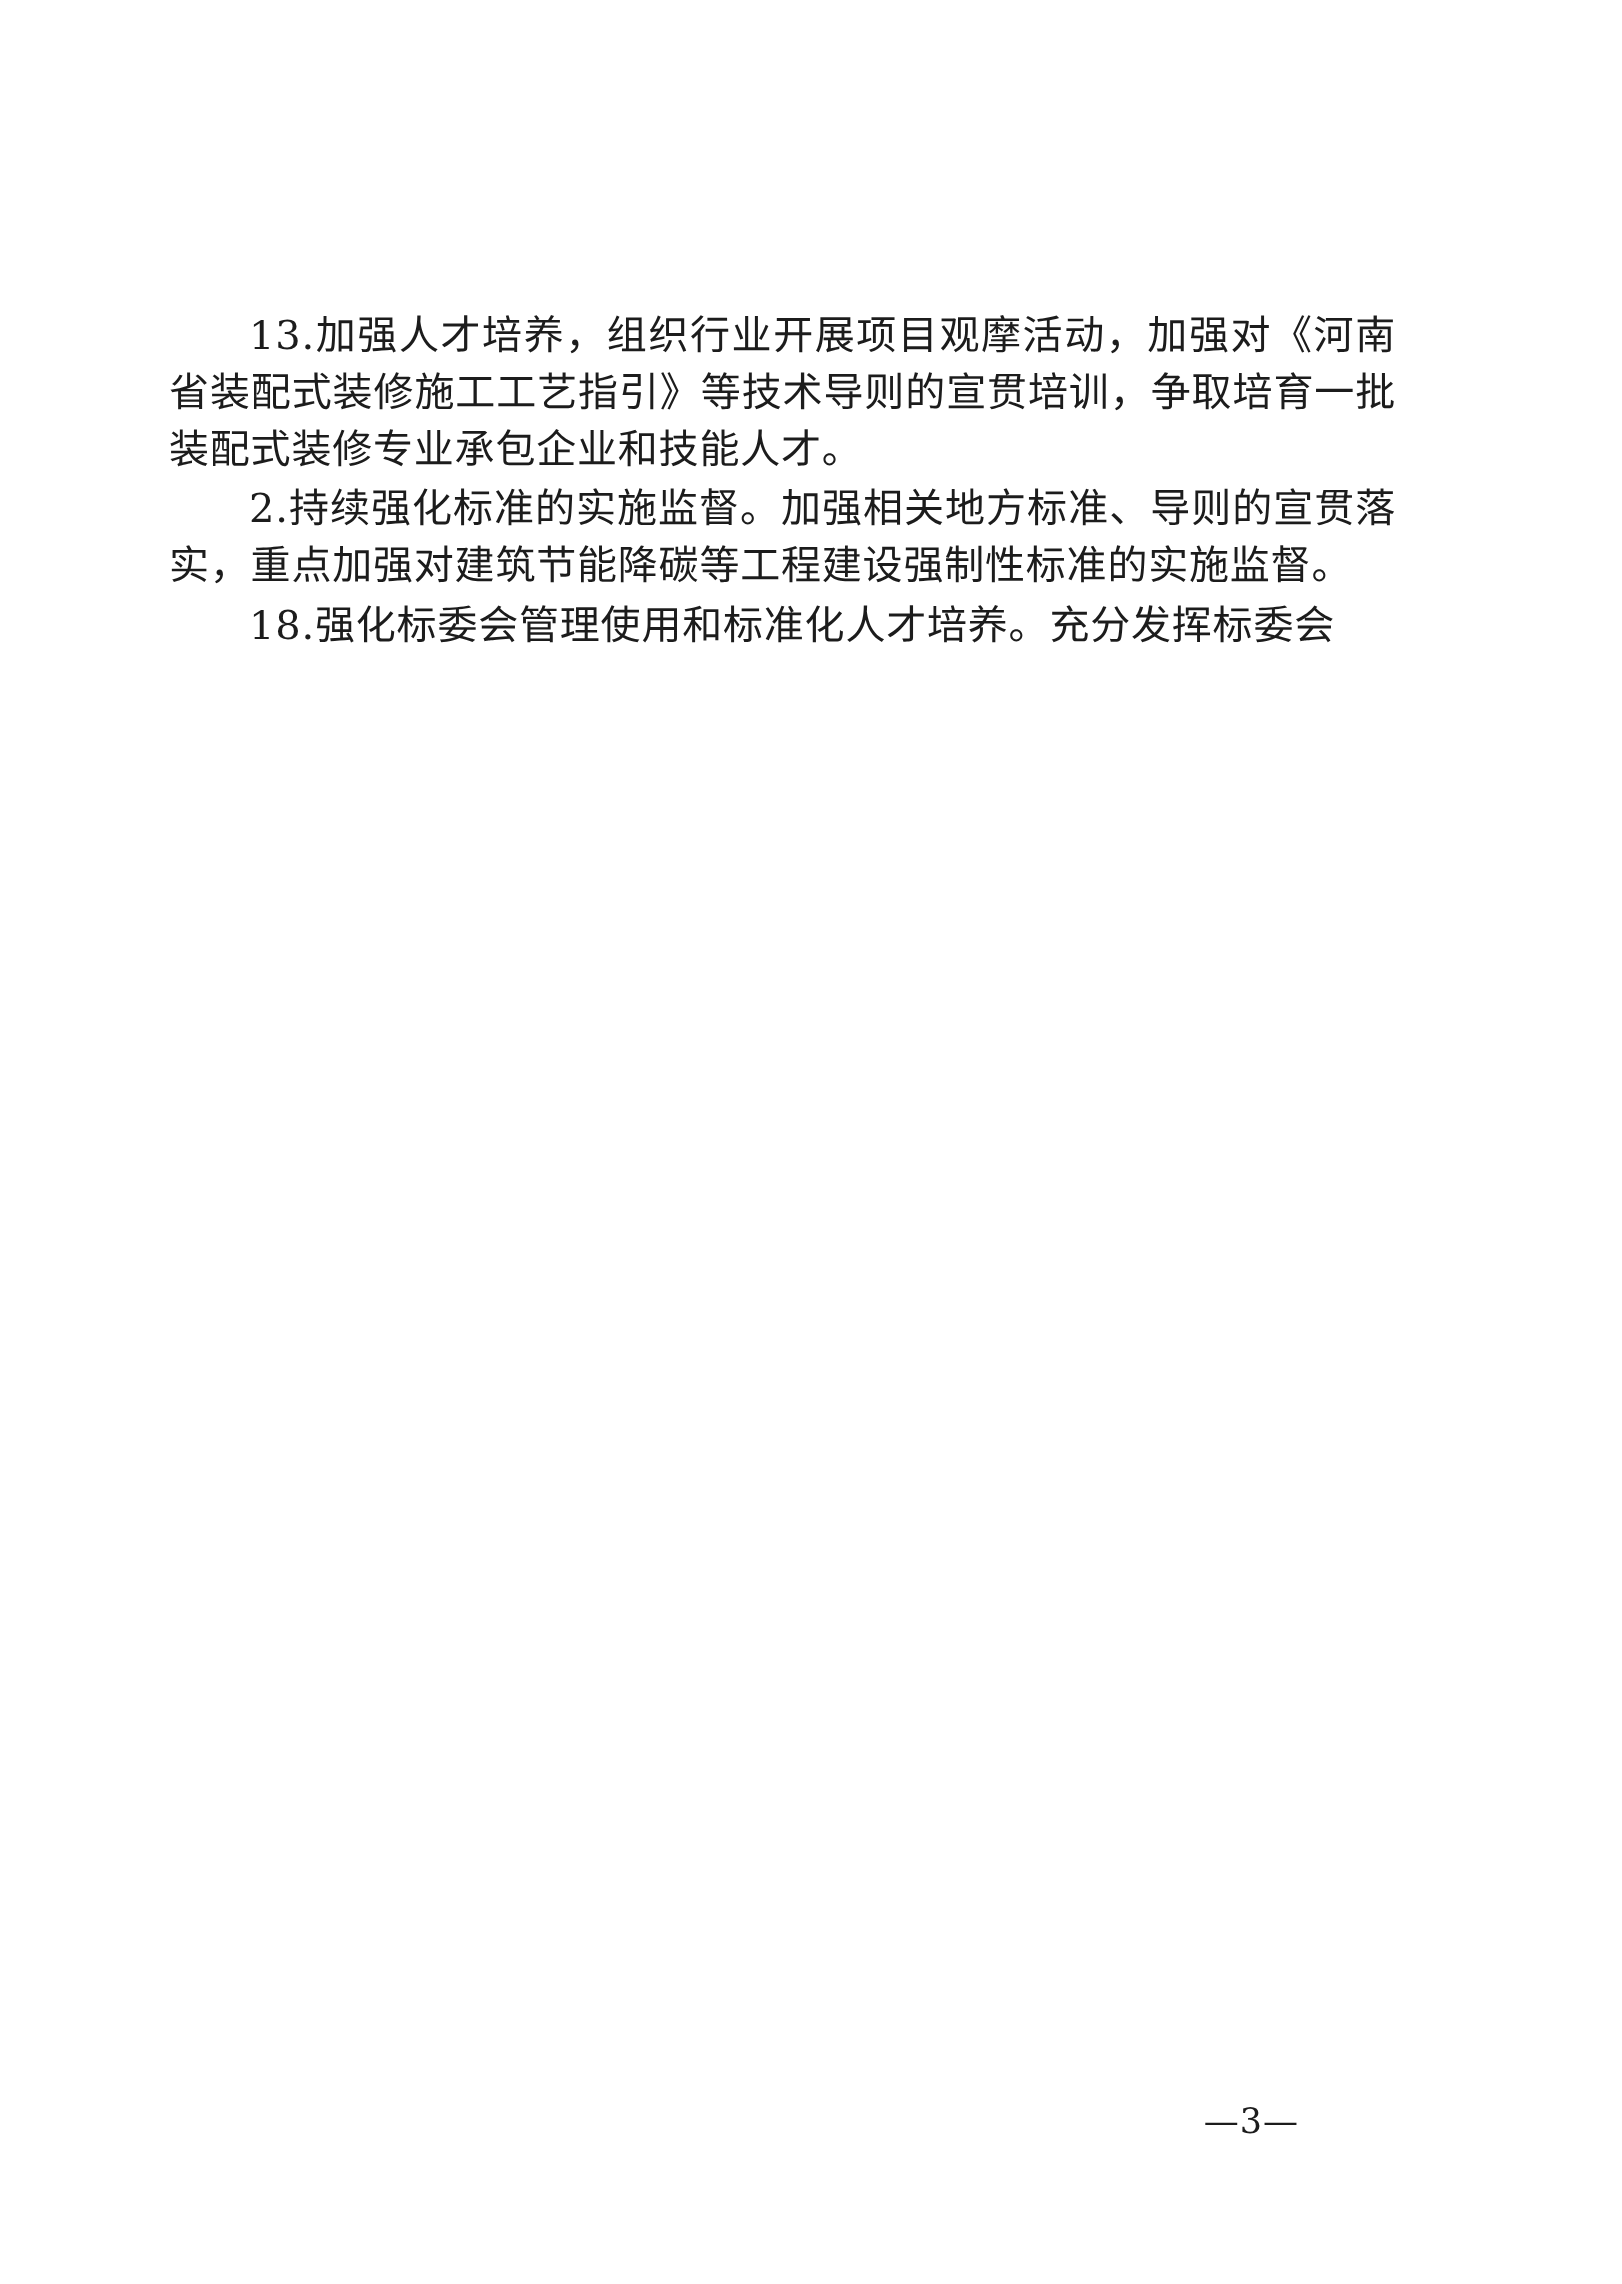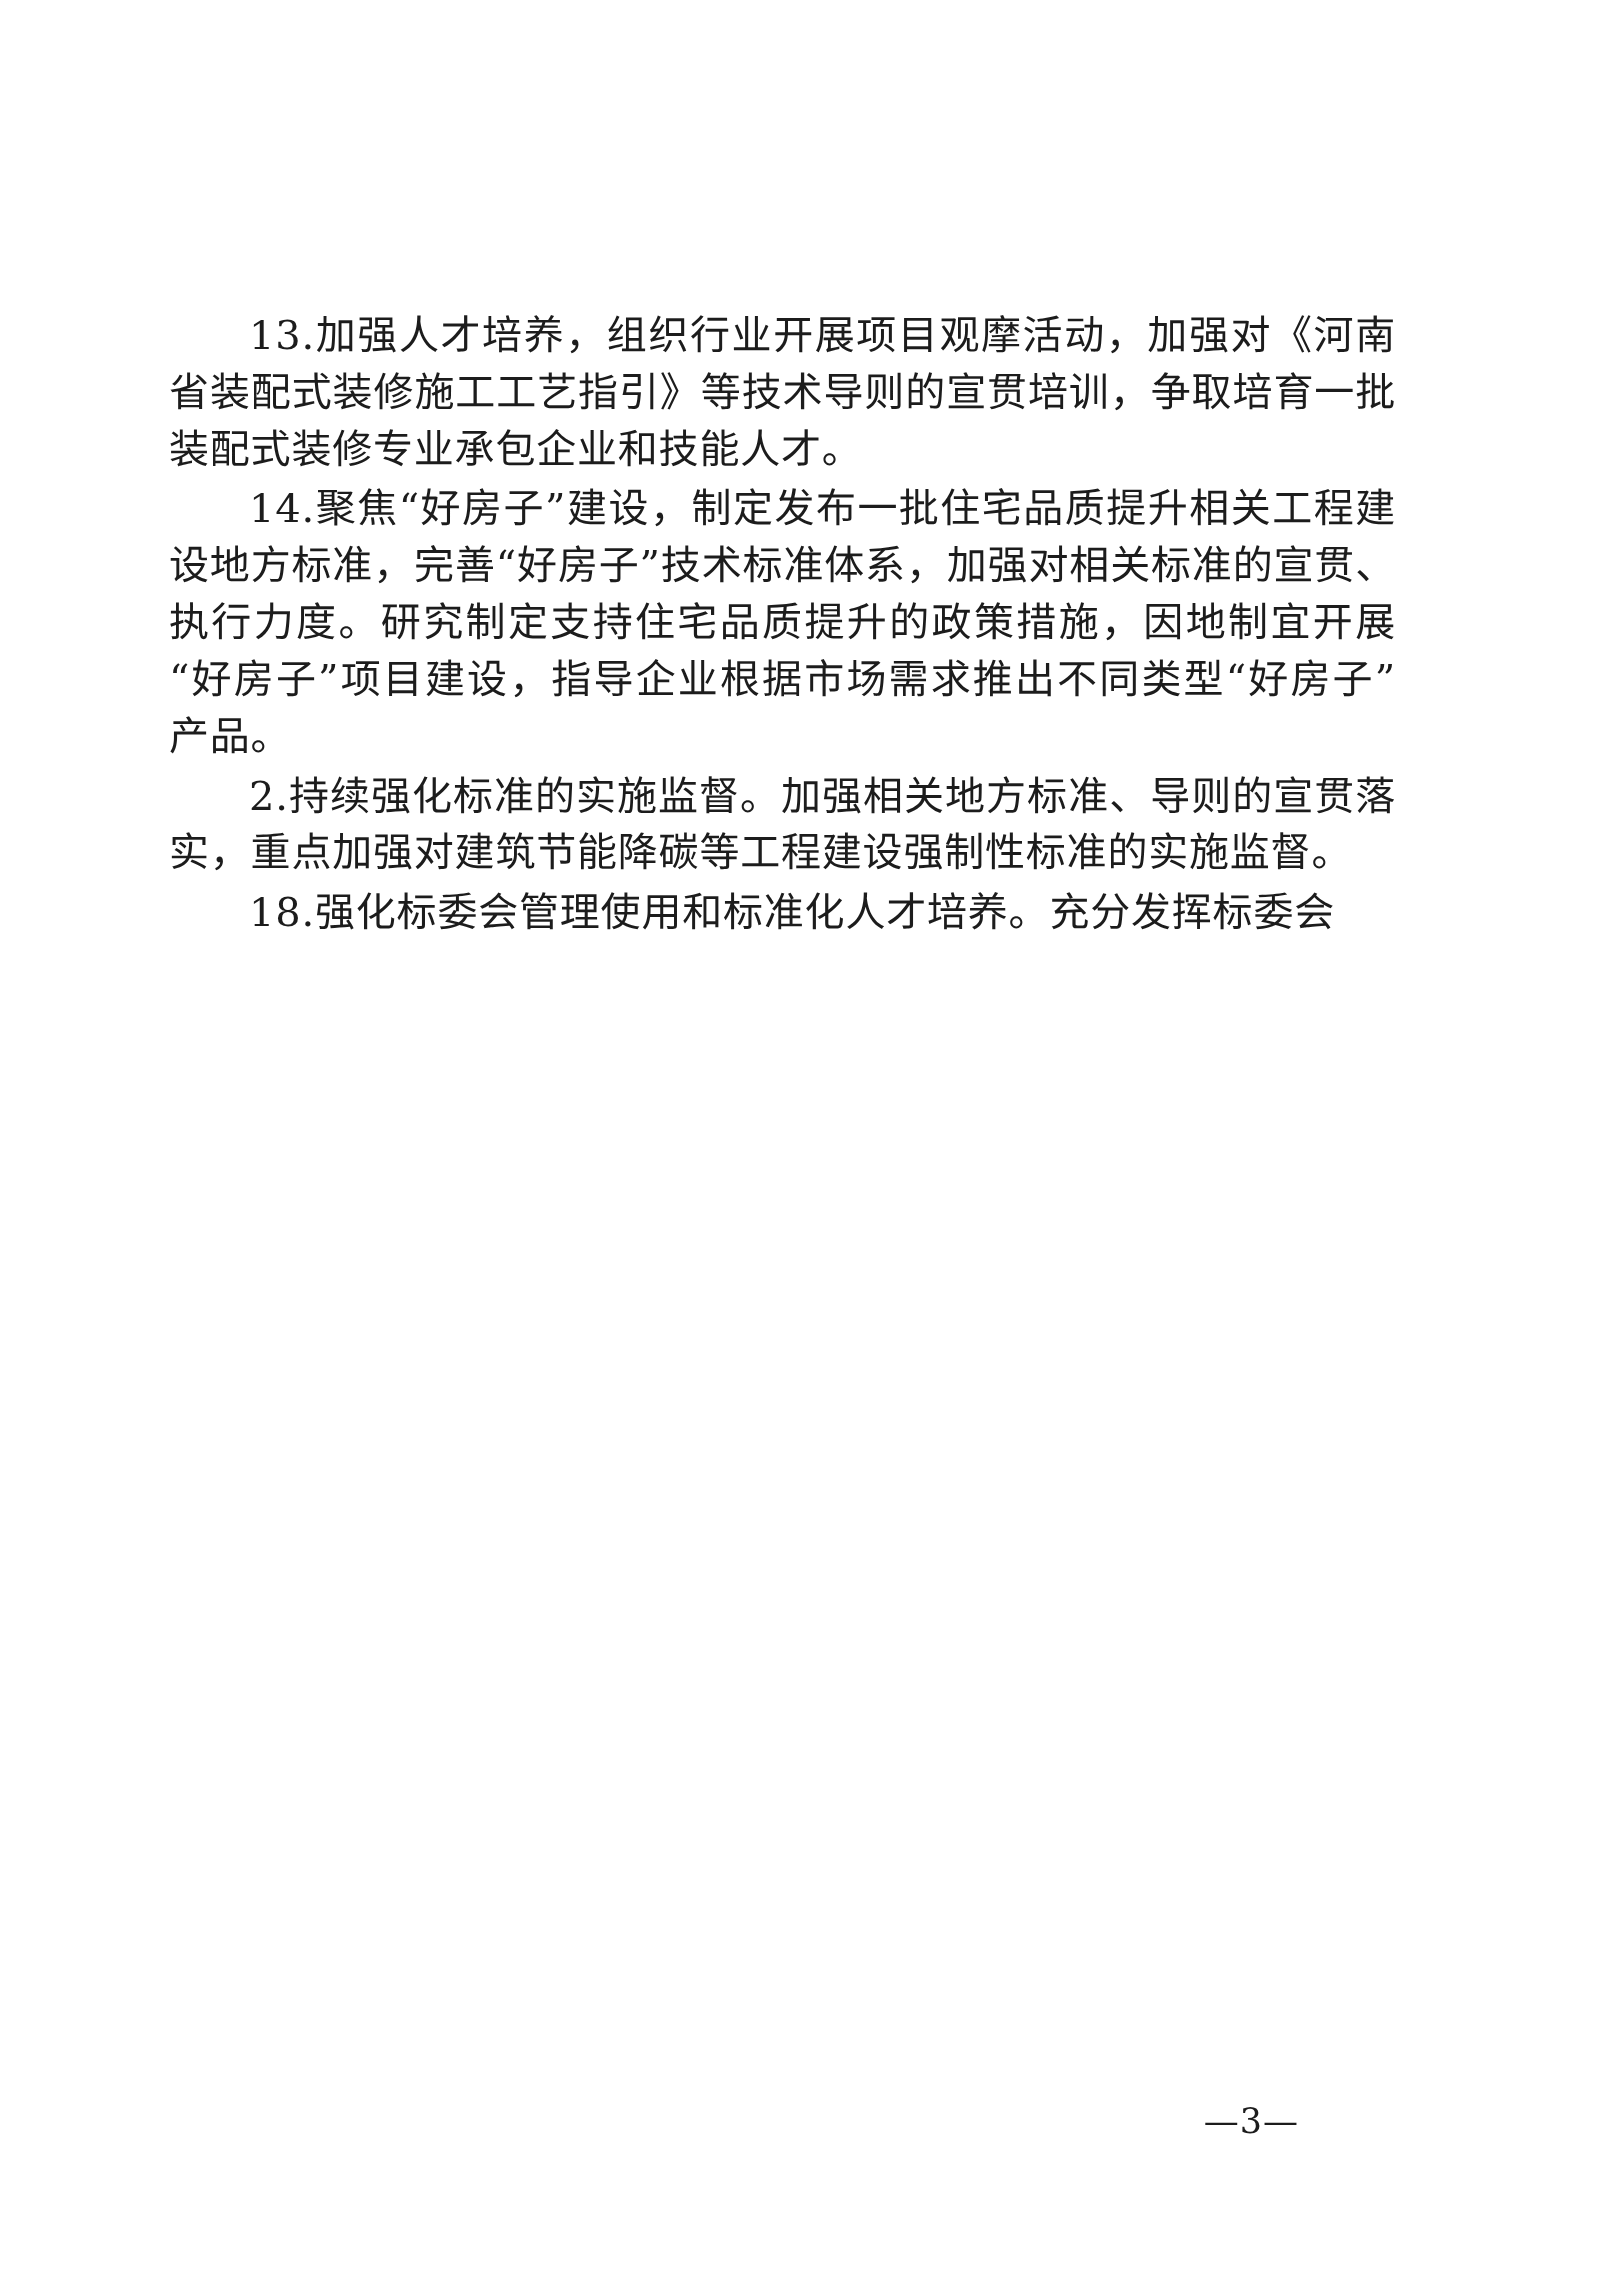--- a/index.html
+++ b/index.html
@@ -57,21 +57,20 @@
 </style>
 </head>
 <body>
 
 <div class="page">
   <div class="content">
 
     <p class="body-para">13.加强人才培养，组织行业开展项目观摩活动，加强对《河南省装配式装修施工工艺指引》等技术导则的宣贯培训，争取培育一批装配式装修专业承包企业和技能人才。</p>
 
 
-    <p class="body-para">14.聚焦“好房子”建设，制定发布一批住宅品质提升相关工程建设地方标准，完善“好房子”技术标准体系，加强对相关标准的宣贯、执行力度。研究制定支持住宅品质提升的政策措施，因地制宜开展“好房子”项目建设，指导企业根据市场需求推出不同类型“好房子”产品。</p>
 
 
 
 
     <p class="body-para para-gap-sm">2.持续强化标准的实施监督。加强相关地方标准、导则的宣贯落实，重点加强对建筑节能降碳等工程建设强制性标准的实施监督。</p>
 
     <p class="body-para para-gap-sm">18.强化标委会管理使用和标准化人才培养。充分发挥标委会</p>
 
   </div>
 

